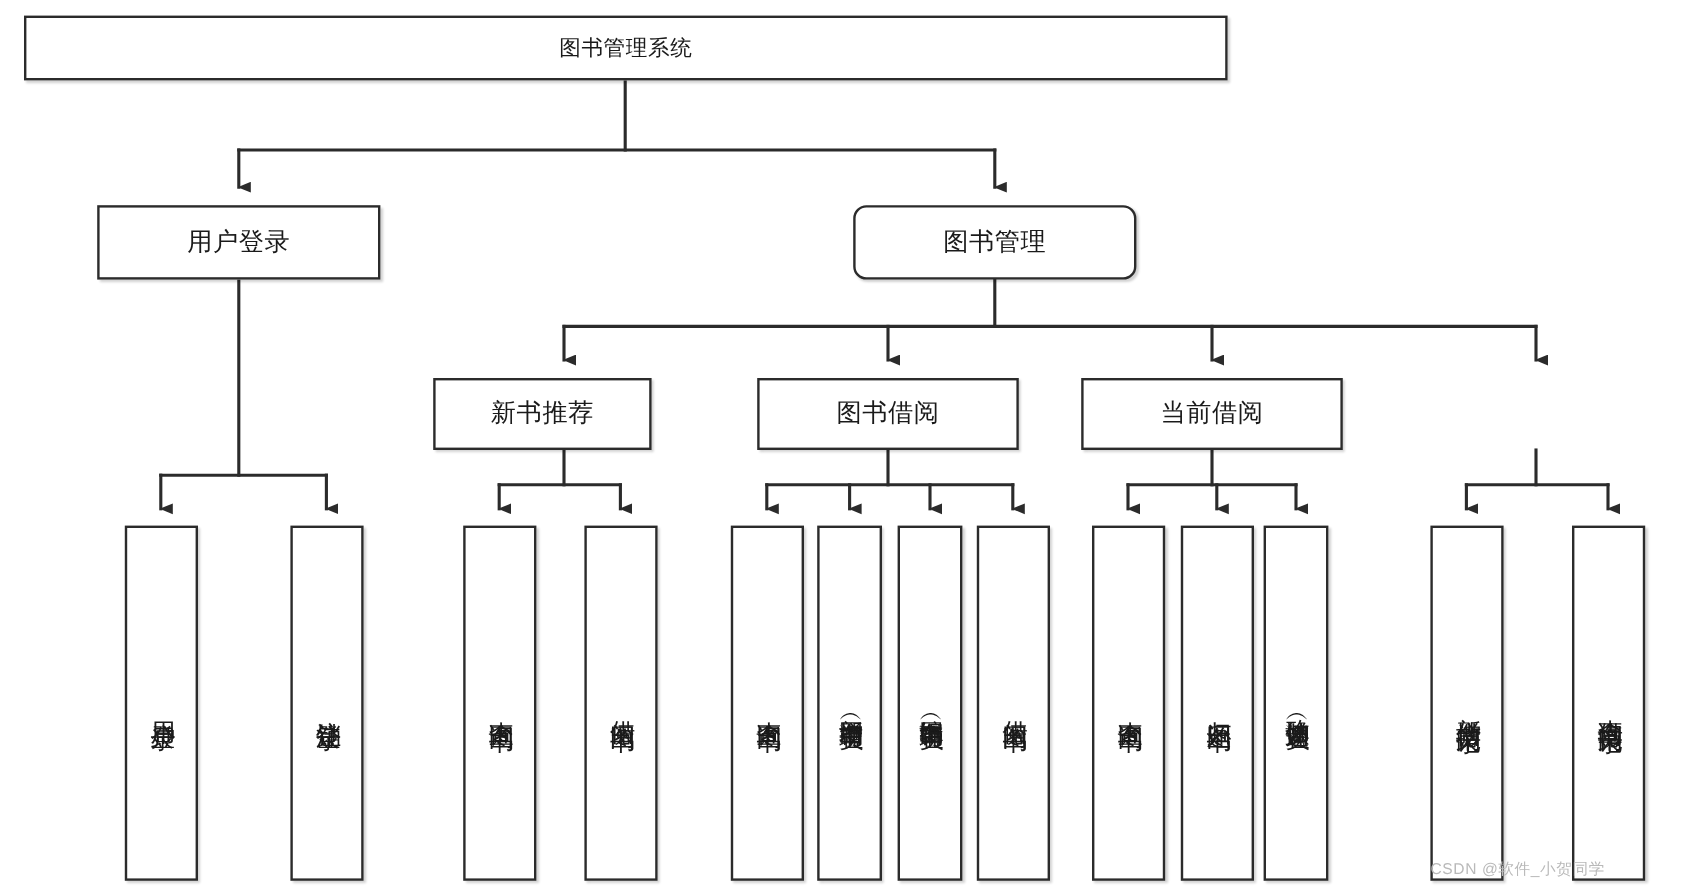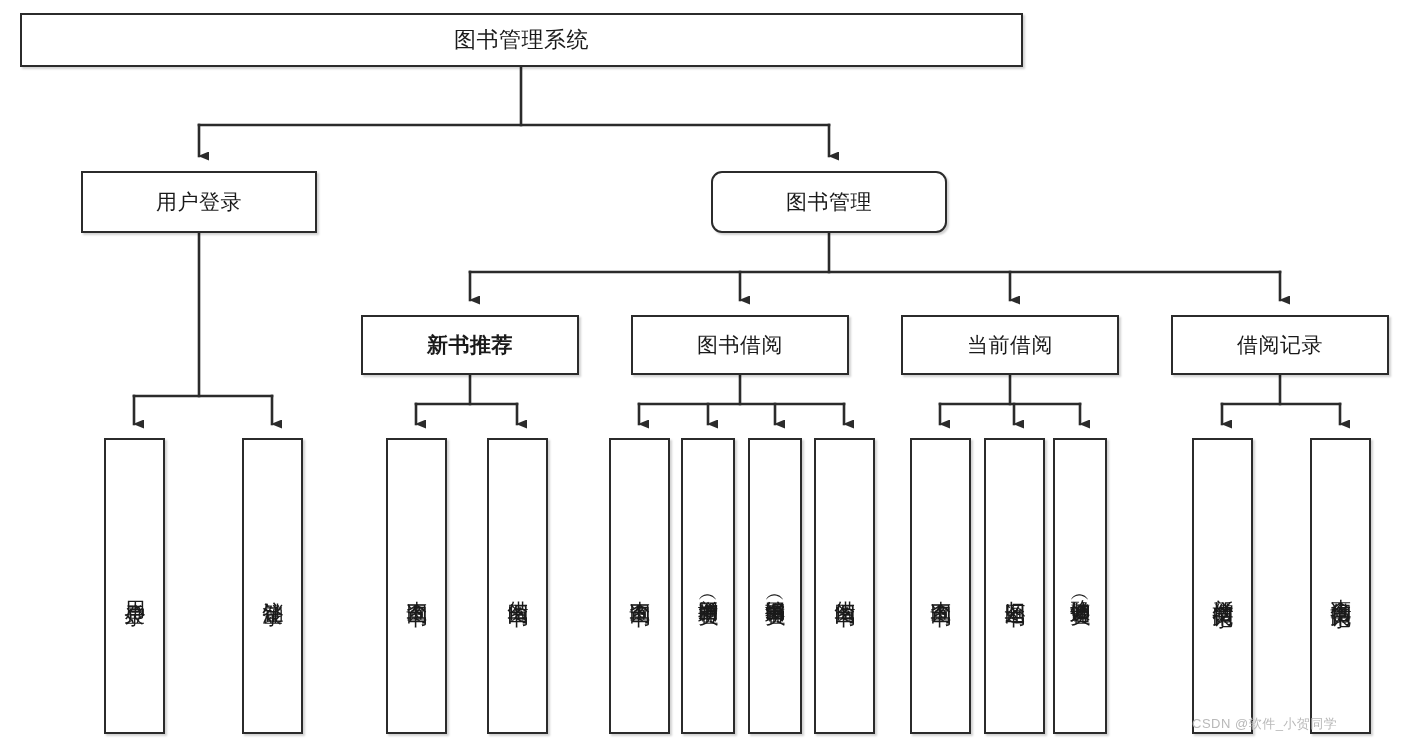--- a/index.html
+++ b/index.html
@@ -42,21 +42,21 @@
     text-align: center;
     line-height: 1.15;
     letter-spacing: 0.5px;
     white-space: nowrap;
   }
   
   .node.horiz .node-label {
     font-size: 21px;
   }
   .node.root .node-label {
-    font-size: 22px;
+    font-size: 18px;
   }
   
   .node.vert {
     align-items: center;
     justify-content: center;
     padding-top: 4px;
   }
   .node.vert .node-label {
     writing-mode: vertical-rl;
     text-orientation: upright;
@@ -139,35 +139,32 @@
   </div>
 
   <div class="node horiz" style="left: 81px; top: 171px; width: 236px; height: 62px;">
     <span class="node-label">用户登录</span>
   </div>
 
   <div class="node horiz" style="left: 711px; top: 171px; width: 236px; height: 62px; border-radius: 11px;">
     <span class="node-label">图书管理</span>
   </div>
 
-  <div class="node horiz" style="left: 361px; top: 315px; width: 218px; height: 60px; font-weight: bold;">
+  <div class="node horiz" style="left: 361px; top: 315px; width: 182px; height: 60px;">
     <span class="node-label">新书推荐</span>
   </div>
 
   <div class="node horiz" style="left: 901px; top: 315px; width: 218px; height: 60px;">
     <span class="node-label">当前借阅</span>
   </div>
 
   <div class="node horiz" style="left: 631px; top: 315px; width: 218px; height: 60px;">
     <span class="node-label">图书借阅</span>
   </div>
 
-  <div class="node horiz" style="left: 1171px; top: 315px; width: 218px; height: 60px;">
-    <span class="node-label">借阅记录</span>
-  </div>
 
   <div class="node vert" style="left: 104px; top: 438px; width: 61px; height: 296px;">
     <span class="node-label">用户登录</span>
   </div>
 
   <div class="node vert" style="left: 242px; top: 438px; width: 61px; height: 296px;">
     <span class="node-label">注销登录</span>
   </div>
 
   <div class="node vert" style="left: 386px; top: 438px; width: 61px; height: 296px;">

